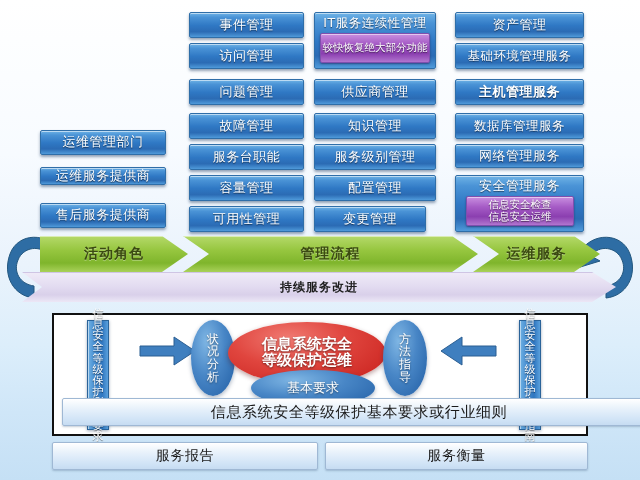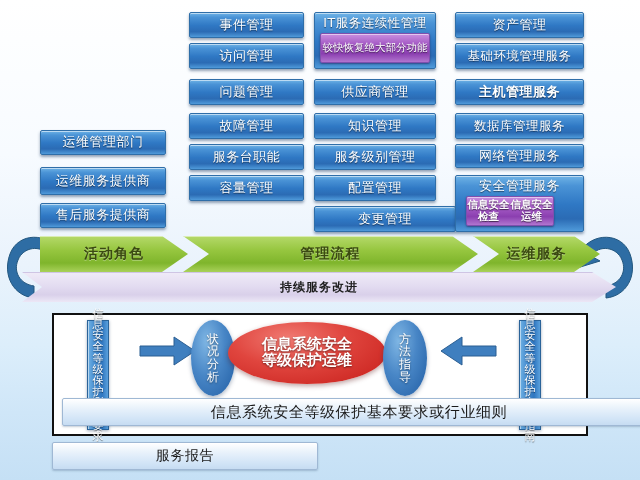--- a/index.html
+++ b/index.html
@@ -120,53 +120,54 @@
   .arrowR, .arrowL { position: absolute; }
 
   svg { display: block; overflow: visible; }
 </style>
 </head>
 <body>
 
 <div id="root">
 
   <div class="bbox" style="left:40px; top:130px; width:126px; height:25px; font-size:13px;">运维管理部门</div>
-  <div class="bbox" style="left:40px; top:167px; width:126px; height:28px; font-size:13px;">运维服务提供商</div>
+  <div class="bbox" style="left:40px; top:167px; width:126px; height:18px; font-size:13px;">运维服务提供商</div>
   <div class="bbox" style="left:40px; top:203px; width:126px; height:25px; font-size:13px;">售后服务提供商</div>
 
   <div class="bbox" style="left:189px; top:12px; width:115px; height:26px; font-size:13px;">事件管理</div>
   <div class="bbox" style="left:189px; top:43px; width:115px; height:26px; font-size:13px;">访问管理</div>
   <div class="bbox" style="left:189px; top:79px; width:115px; height:26px; font-size:13px;">问题管理</div>
   <div class="bbox" style="left:189px; top:113px; width:115px; height:26px; font-size:13px;">故障管理</div>
   <div class="bbox" style="left:189px; top:144px; width:115px; height:26px; font-size:13px;">服务台职能</div>
   <div class="bbox" style="left:189px; top:175px; width:115px; height:26px; font-size:13px;">容量管理</div>
+  <div class="bbox" style="left:189px; top:206px; width:115px; height:26px; font-size:13px;">可用性管理</div>
 
   <div class="bbox tall" style="left:314px; top:12px; width:122px; height:57px; font-size:12.5px;">
     <span>IT服务连续性管理</span>
   </div>
   <div class="badge" style="left:320px; top:33px; width:110px; height:30px; font-size:10.5px;">
     <span>较快恢复绝大部分功能</span>
   </div>
 
   <div class="bbox" style="left:314px; top:79px; width:122px; height:26px; font-size:13px;">供应商管理</div>
   <div class="bbox" style="left:314px; top:113px; width:122px; height:26px; font-size:13px;">知识管理</div>
   <div class="bbox" style="left:314px; top:144px; width:122px; height:26px; font-size:13px;">服务级别管理</div>
   <div class="bbox" style="left:314px; top:175px; width:122px; height:26px; font-size:13px;">配置管理</div>
-  <div class="bbox" style="left:314px; top:206px; width:142px; height:26px; font-size:13px;">变更管理</div>
+  <div class="bbox" style="left:314px; top:206px; width:112px; height:26px; font-size:13px;">变更管理</div>
 
   <div class="bbox" style="left:455px; top:12px; width:129px; height:26px; font-size:13px;">资产管理</div>
   <div class="bbox" style="left:455px; top:43px; width:129px; height:26px; font-size:12.5px;">基础环境管理服务</div>
   <div class="bbox" style="left:455px; top:79px; width:129px; height:26px; font-size:13px;font-weight:bold;">主机管理服务</div>
   <div class="bbox" style="left:455px; top:113px; width:129px; height:26px; font-size:12.5px;">数据库管理服务</div>
   <div class="bbox" style="left:455px; top:144px; width:129px; height:24px; font-size:13px;">网络管理服务</div>
 
   <div class="bbox tall" style="left:455px; top:175px; width:129px; height:57px; font-size:13px;">
     <span>安全管理服务</span>
   </div>
-  <div class="badge" style="left:466px; top:196px; width:88px; height:30px; font-size:10.5px; flex-direction:row;font-weight:bold;">
+  <div class="badge" style="left:466px; top:196px; width:108px; height:30px; font-size:10.5px; flex-direction:column;">
     <span>信息安全检查</span>
     <span>信息安全运维</span>
   </div>
 
   <div class="arrowR" style="left:4px; top:234px; width:62px; height:68px;">
     <svg width="62" height="68" viewBox="0 0 62 68">
       <path d="M56 18 C44 -2 14 -2 6 20 C-2 42 10 62 30 64 L30 52 C16 50 9 38 14 26 C19 13 37 10 45 22 L36 27 L59 34 L60 10 Z" fill="#2e6da4" stroke="#23577f" stroke-width="1"></path>
     </svg>
   </div>
   <div class="arrowL" style="left:574px; top:234px; width:62px; height:68px;">
@@ -209,20 +210,21 @@
     <span>况</span>
     <span>分</span>
     <span>析</span>
   </div>
 
   <div class="ell red" style="left:228px; top:322px; width:158px; height:62px; font-size:15px; flex-direction:column; font-weight:bold;">
     <span>信息系统安全</span>
     <span>等级保护运维</span>
   </div>
 
+  <div class="ell blue" style="left:251px; top:370px; width:124px; height:36px; font-size:13px;">基本要求</div>
 
   <div class="ell blue vert" style="left:383px; top:320px; width:44px; height:76px; font-size:12px;">
     <span>方</span>
     <span>法</span>
     <span>指</span>
     <span>导</span>
   </div>
 
   <div class="arrowL" style="left:440px; top:336px; width:56px; height:30px;">
     <svg width="56" height="30" viewBox="0 0 56 30">
@@ -241,14 +243,15 @@
     <span>护</span>
     <span>实</span>
     <span>施</span>
     <span>指</span>
     <span>南</span>
   </div>
 
   <div class="barwide" style="left:62px; top:398px; width:594px; height:28px; font-size:15px;">信息系统安全等级保护基本要求或行业细则</div>
 
   <div class="barwide" style="left:52px; top:442px; width:266px; height:28px; font-size:14px;">服务报告</div>
+  <div class="barwide" style="left:325px; top:442px; width:263px; height:28px; font-size:14px;">服务衡量</div>
 
 </div>
 
 </body></html>

